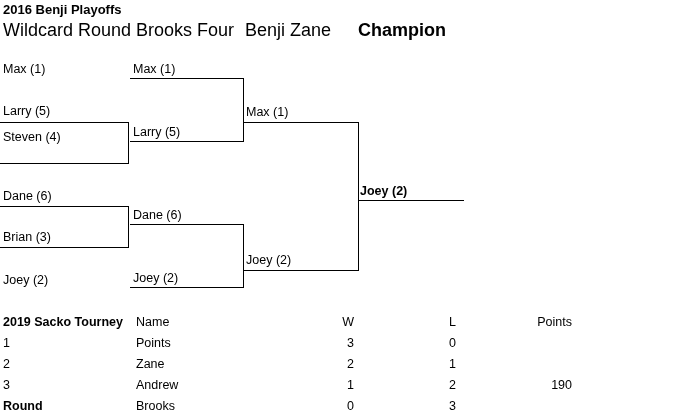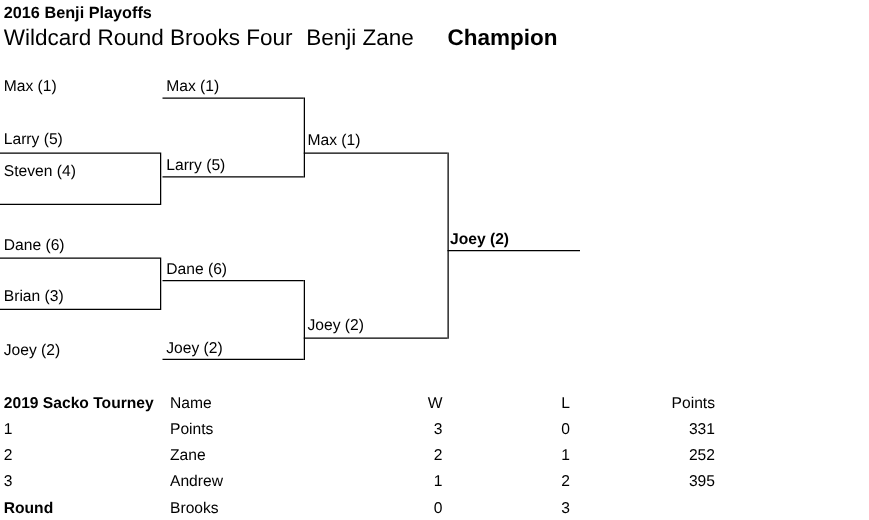--- a/index.html
+++ b/index.html
@@ -153,37 +153,35 @@
       <span class="cell c-w">W</span>
       <span class="cell c-l">L</span>
       <span class="cell c-pts">Points</span>
     </div>
 
     <div class="sacko-row">
       <span class="cell c-rank">1</span>
       <span class="cell c-name">Points</span>
       <span class="cell c-w">3</span>
       <span class="cell c-l">0</span>
-      <span class="cell c-pts">331</span>
     </div>
 
     <div class="sacko-row">
       <span class="cell c-rank">2</span>
       <span class="cell c-name">Zane</span>
       <span class="cell c-w">2</span>
       <span class="cell c-l">1</span>
-      <span class="cell c-pts">252</span>
     </div>
 
     <div class="sacko-row">
       <span class="cell c-rank">3</span>
       <span class="cell c-name">Andrew</span>
       <span class="cell c-w">1</span>
       <span class="cell c-l">2</span>
-      <span class="cell c-pts">395</span>
+      <span class="cell c-pts">190</span>
     </div>
 
     <div class="sacko-row">
       <span class="cell c-rank bold">Round</span>
       <span class="cell c-name">Brooks</span>
       <span class="cell c-w">0</span>
       <span class="cell c-l">3</span>
     </div>
 
   </div>

